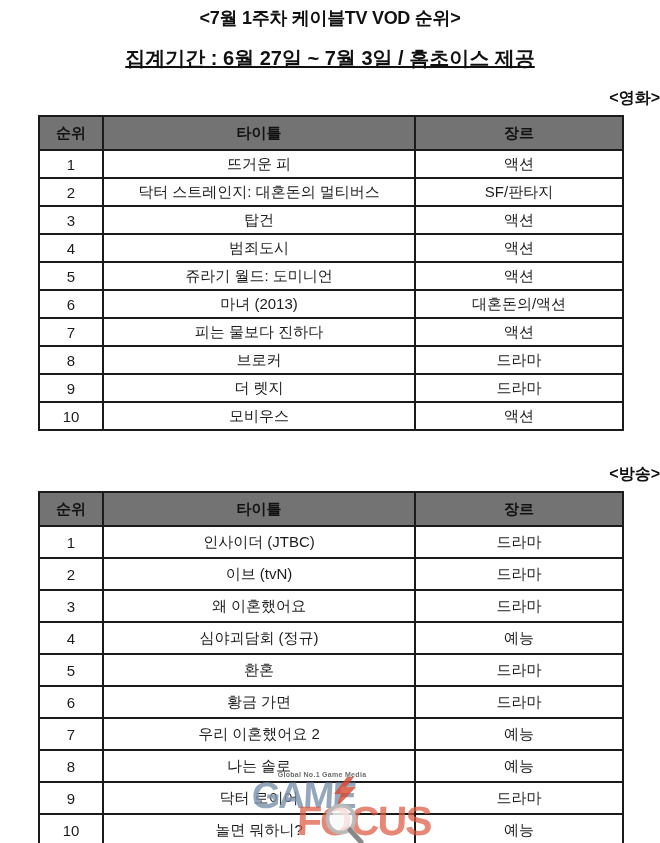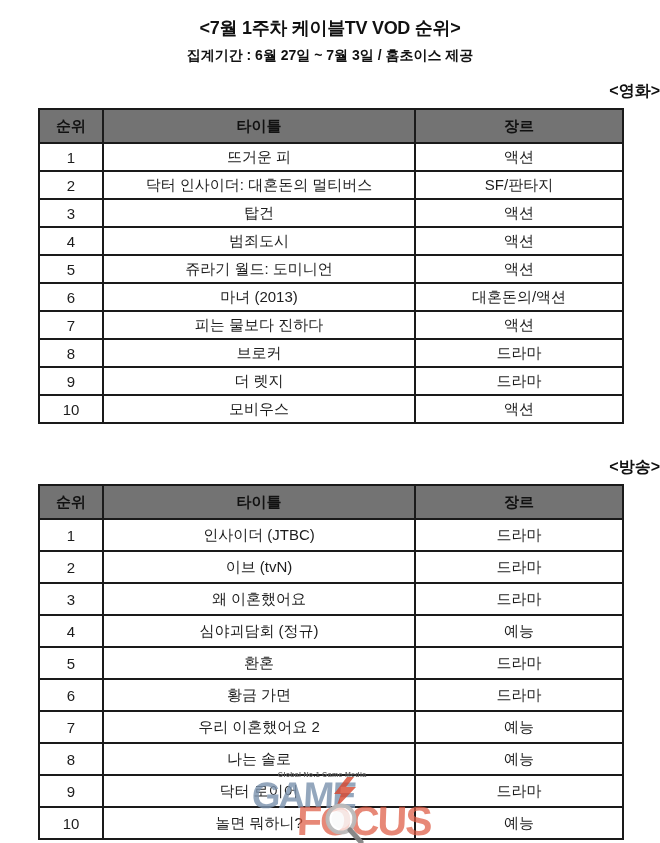--- a/index.html
+++ b/index.html
@@ -1,23 +1,23 @@
 <!DOCTYPE html>
 <html><head>
 <meta charset="utf-8">
 <style>
   html,body { margin:0; padding:0; background:#fff; }
   .page {
     position:relative; width:660px; height:843px; background:#ffffff;
     font-family:"Liberation Sans","DejaVu Sans",sans-serif; color:#111;
     overflow:hidden;
   }
-  .doc-header { padding-top:16px; text-align:center; }
+  .doc-header { padding-top:6px; text-align:center; }
   .doc-title  { font-size:18px; font-weight:bold; letter-spacing:-0.3px; }
-  .doc-subtitle { margin-top:7px; font-size:14px; font-weight:bold; }
+  .doc-subtitle { margin-top:15px; font-size:20px; font-weight:bold;text-decoration:underline; }
 
   .section-movies    { margin-top:16px; }
   .section-broadcast { margin-top:33px; }
   .section-label { margin:0 0 6px 40px; font-size:16px; font-weight:bold;text-align:right; }
 
   table.rank-table {
     border-collapse:collapse; margin-left:38px; width:582px;
     table-layout:fixed;
   }
   .rank-table th, .rank-table td {
@@ -72,21 +72,21 @@
         </tr>
       </thead>
       <tbody>
           <tr>
             <td>1</td>
             <td>뜨거운 피</td>
             <td>액션</td>
           </tr>
           <tr>
             <td>2</td>
-            <td>닥터 인사이더: 대혼돈의 멀티버스</td>
+            <td>닥터 스트레인지: 대혼돈의 멀티버스</td>
             <td>SF/판타지</td>
           </tr>
           <tr>
             <td>3</td>
             <td>탑건</td>
             <td>액션</td>
           </tr>
           <tr>
             <td>4</td>
             <td>범죄도시</td>

